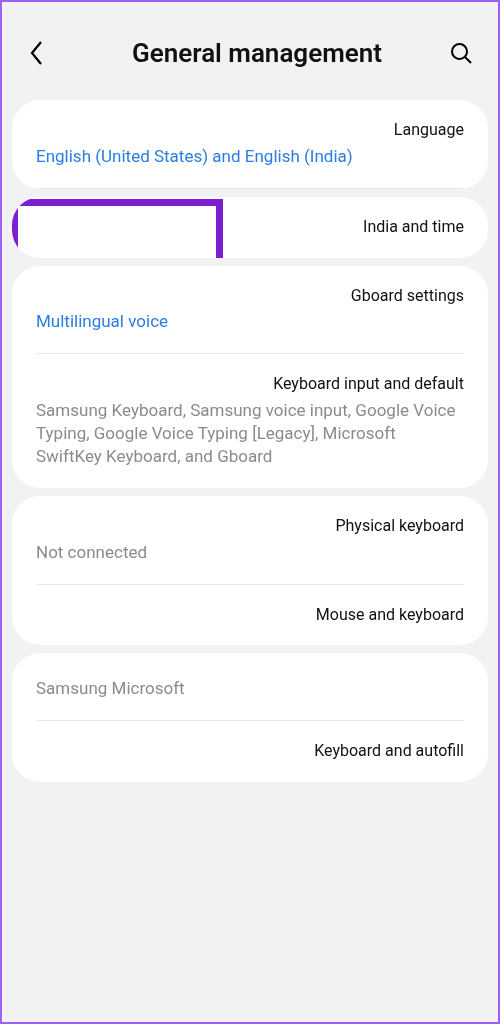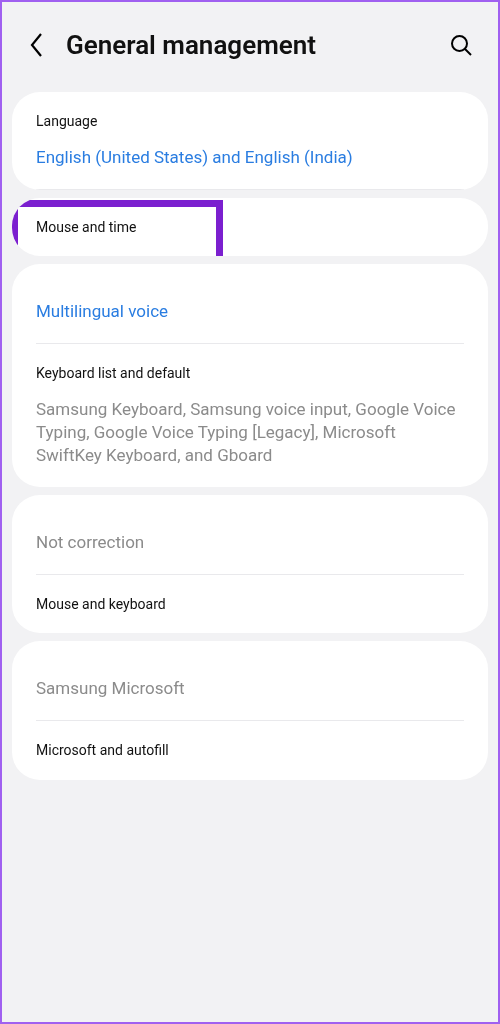--- a/index.html
+++ b/index.html
@@ -7,21 +7,22 @@
       width: 500px;
       height: 1024px;
       background: #f2f2f4;
       font-family: -apple-system, BlinkMacSystemFont, "Segoe UI", Roboto, sans-serif;
       border: 2px solid #a060f0;
       overflow: hidden;
     }
     .header {
       display: flex;
       align-items: center;
-      padding: 28px 24px 24px 24px;
+      padding: 36px 24px 24px 24px;
+      text-align: center;
     }
     .back-icon {
       width: 22px;
       height: 22px;
       margin-right: 18px;
       display: inline-flex;
       align-items: center;
       justify-content: center;
     }
     .back-icon svg { width: 16px; height: 26px; stroke: #000; stroke-width: 2.2; fill: none; }
@@ -45,29 +46,30 @@
       border-radius: 28px;
       margin: 8px 10px;
       padding: 0;
       overflow: hidden;
     }
     .row {
       padding: 20px 24px;
       position: relative;
     }
     .row-title {
-      font-size: 14px;
+      font-size: 16px;
       color: #111;
       font-weight: 400;
       line-height: 1.3;
+      text-align: right;
     }
     .row-sub {
       font-size: 17px;
       color: #8b8b8b;
-      margin-top: 16px;
+      margin-top: 4px;
       line-height: 1.35;
     }
     .row-sub.blue { color: #2a7de1; }
     .divider {
       height: 1px;
       background: #e9e9ec;
       margin: 0 24px;
     }
     .highlight {
       position: relative;
@@ -104,46 +106,48 @@
   <div class="row">
     <div class="row-title">Language</div>
     <div class="row-sub blue">English (United States) and English (India)</div>
   </div>
   <div class="divider"></div>
 </div>
 
 <div class="card highlight">
   <div class="highlight-box"></div>
   <div class="row">
-    <div class="row-title">Mouse and time</div>
+    <div class="row-title">India and time</div>
   </div>
 </div>
 
 <div class="card">
   <div class="row">
+    <div class="row-title">Gboard settings</div>
     <div class="row-sub blue">Multilingual voice</div>
   </div>
   <div class="divider"></div>
   <div class="row">
-    <div class="row-title">Keyboard list and default</div>
+    <div class="row-title">Keyboard input and default</div>
     <div class="row-sub">Samsung Keyboard, Samsung voice input, Google Voice Typing, Google Voice Typing [Legacy], Microsoft SwiftKey Keyboard, and Gboard</div>
   </div>
 </div>
 
 <div class="card">
   <div class="row">
-    <div class="row-sub">Not correction</div>
+    <div class="row-title">Physical keyboard</div>
+    <div class="row-sub">Not connected</div>
   </div>
   <div class="divider"></div>
   <div class="row">
     <div class="row-title">Mouse and keyboard</div>
   </div>
 </div>
 
 <div class="card">
   <div class="row">
     <div class="row-sub">Samsung Microsoft</div>
   </div>
   <div class="divider"></div>
   <div class="row">
-    <div class="row-title">Microsoft and autofill</div>
+    <div class="row-title">Keyboard and autofill</div>
   </div>
 </div>
 
 </body></html>

